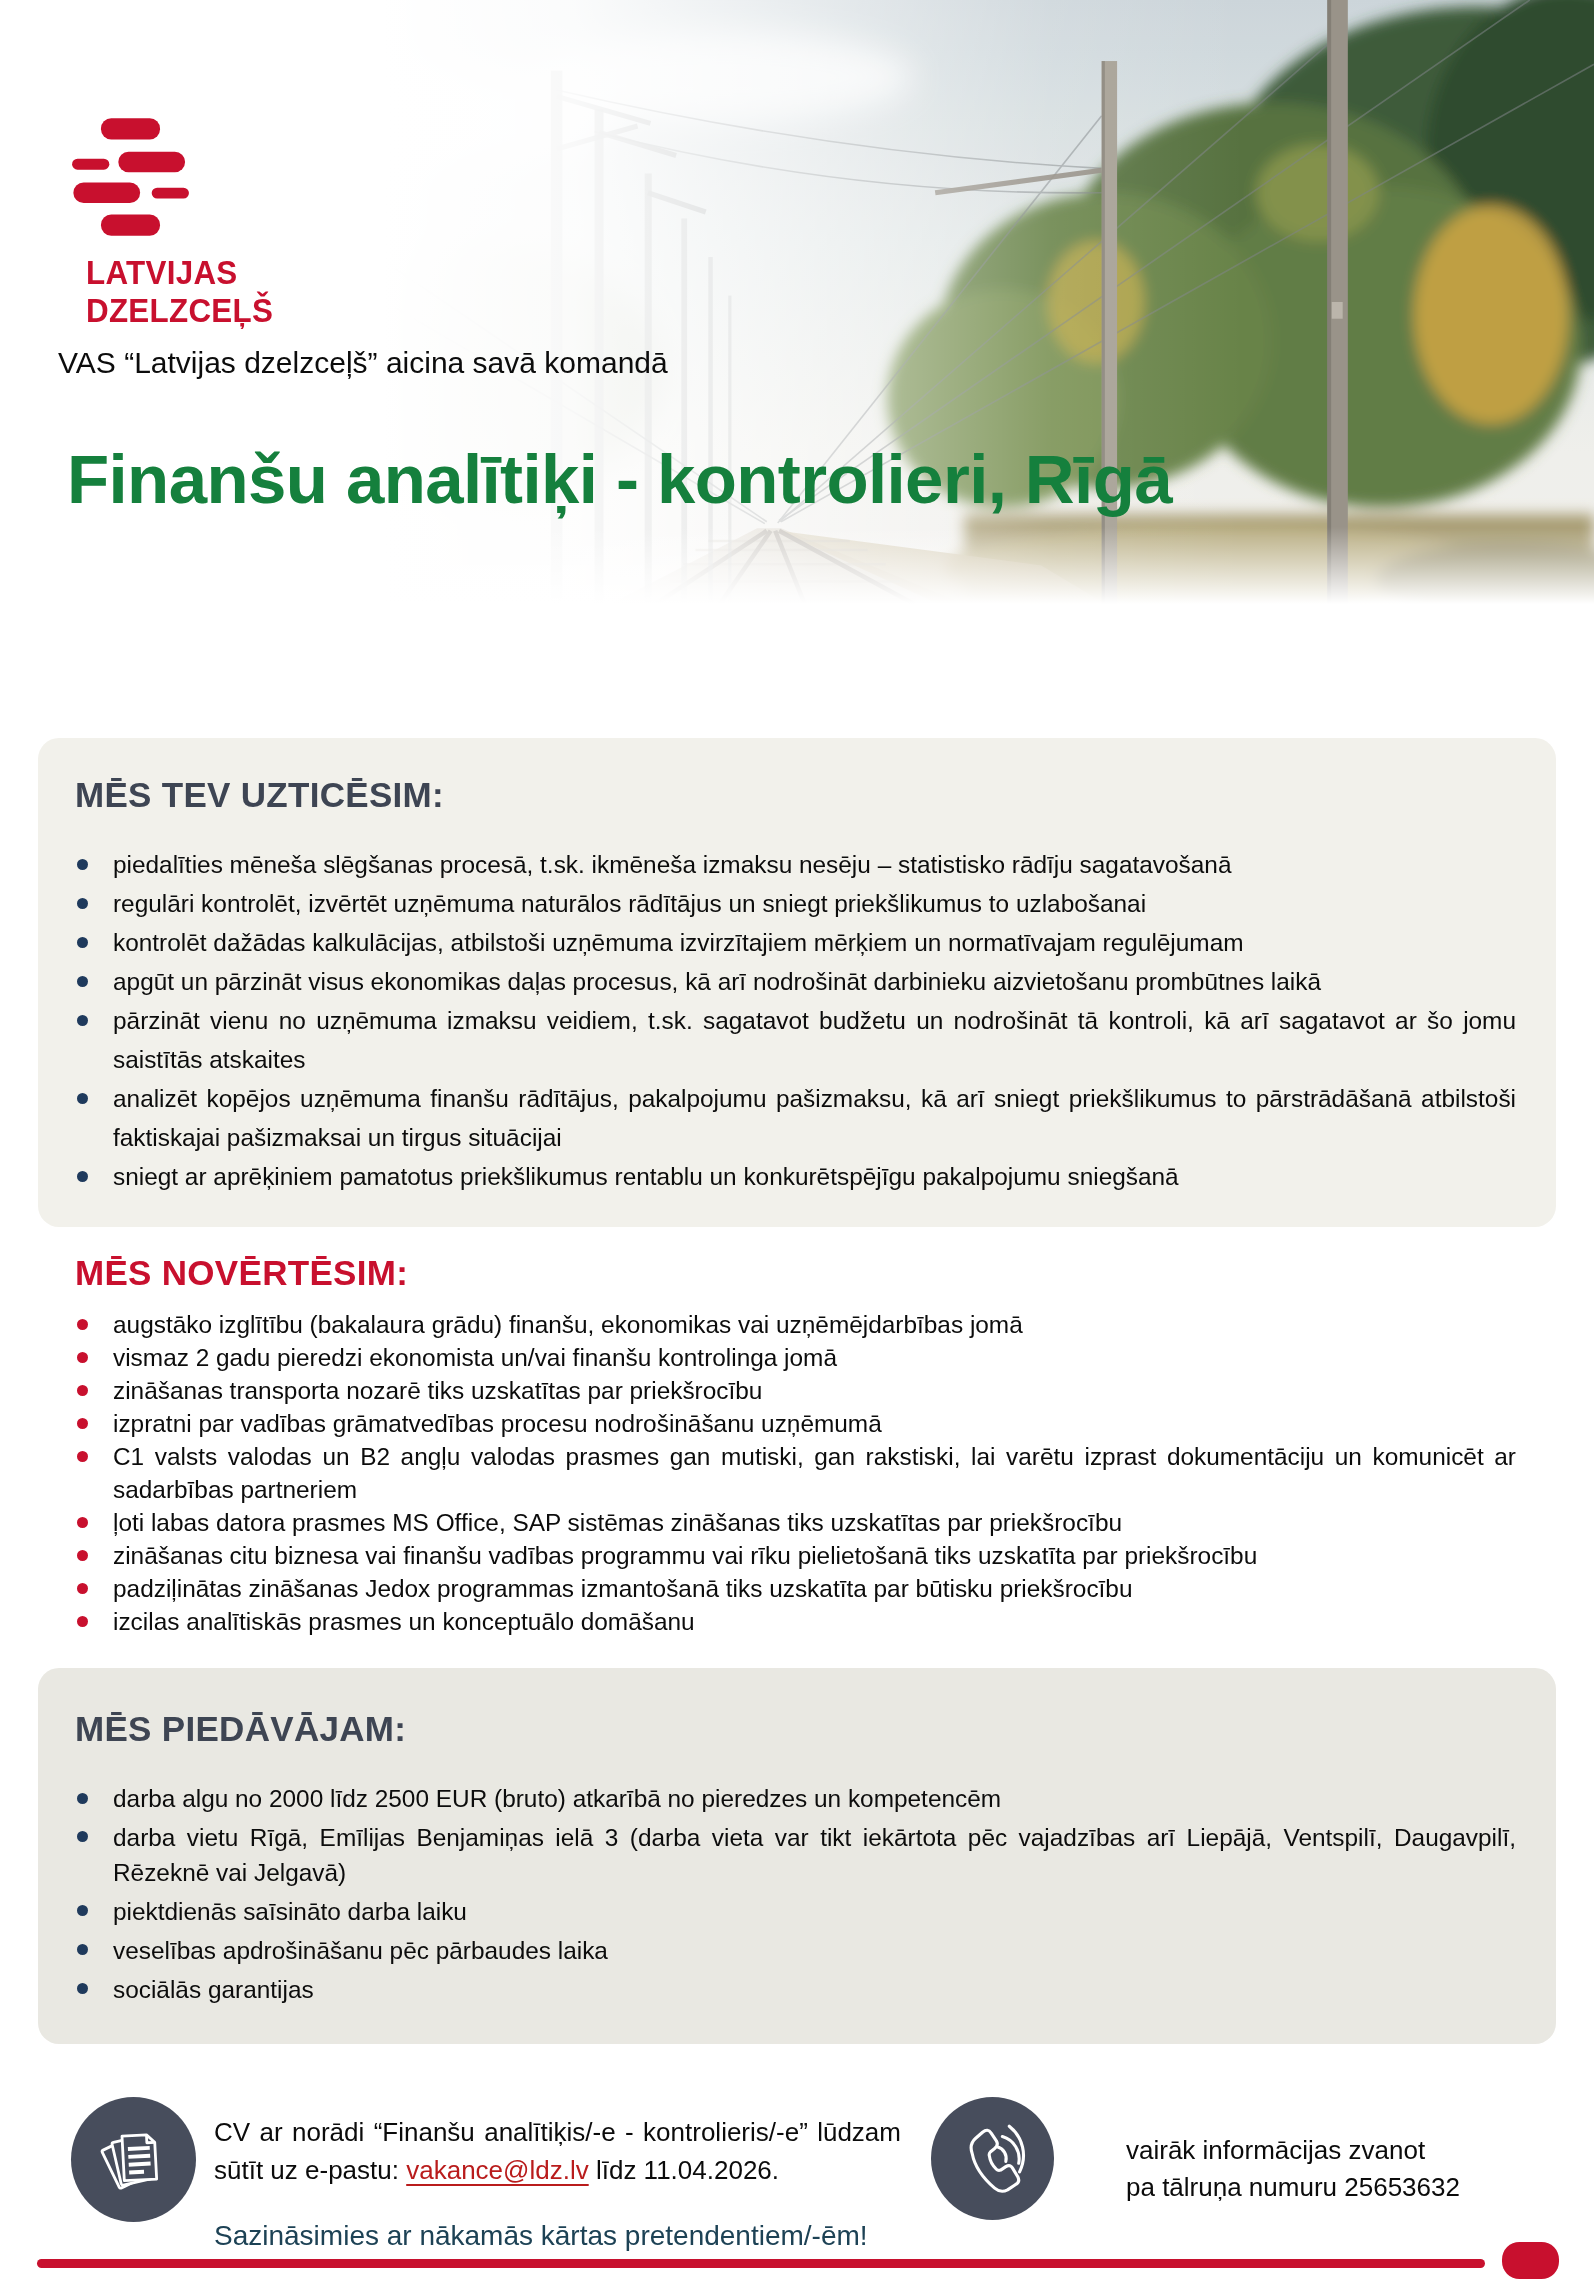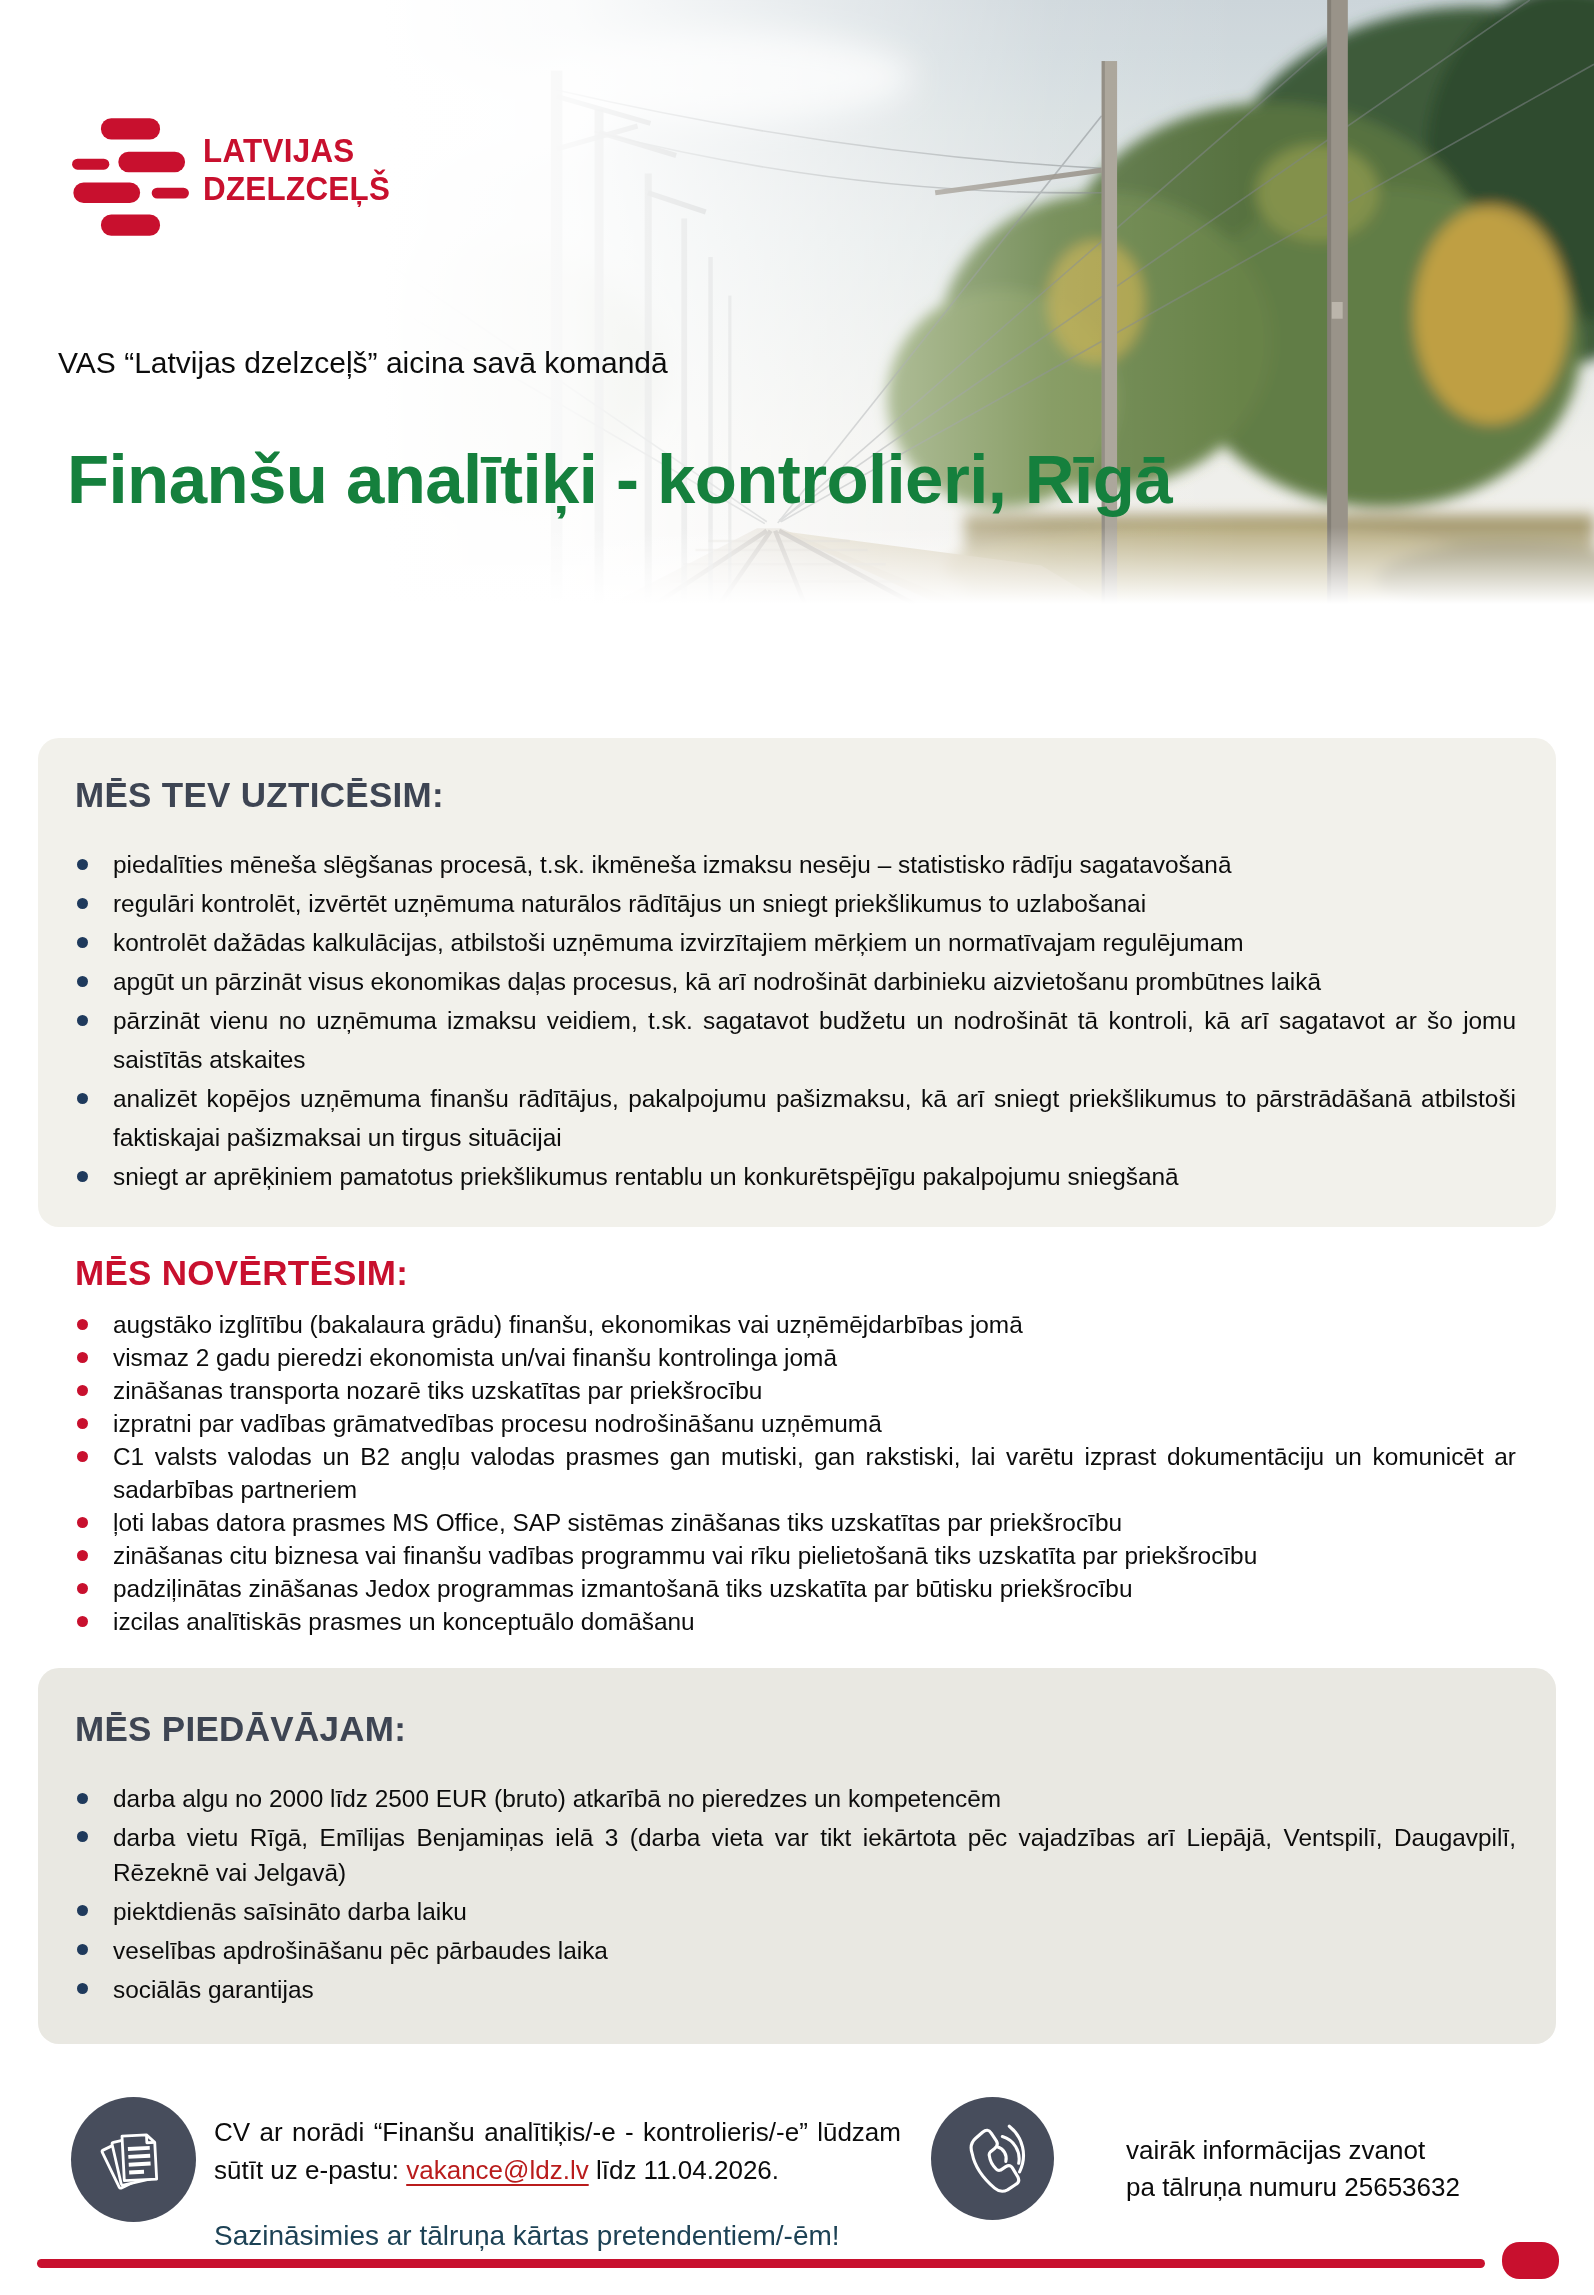--- a/index.html
+++ b/index.html
@@ -4,21 +4,21 @@
 <style>
   html,body{margin:0;padding:0;background:#ffffff;}
   .page{position:relative;width:1594px;height:2295px;background:#ffffff;
         font-family:"Liberation Sans",sans-serif;overflow:hidden;}
 
   
   .photo{position:absolute;left:0;top:0;width:1594px;height:604px;}
   .photo svg{display:block;width:100%;height:100%;}
 
   
-  .logo{position:absolute;left:72px;top:117px;display:flex;align-items:flex-start;}
+  .logo{position:absolute;left:72px;top:117px;display:flex;align-items:flex-start;flex-direction:column;}
   .logo-mark{width:117px;height:122px;flex:0 0 auto;}
   .logo-text{margin-left:14px;margin-top:15.4px;font-weight:bold;color:#C8102E;
              font-size:33px;line-height:38px;letter-spacing:0.3px;
              transform:scaleX(.95);transform-origin:left top;}
 
   
   .subtitle{position:absolute;left:58px;top:346px;font-size:30px;color:#0c0c0c;}
   .title{position:absolute;left:67px;top:440px;font-size:69px;font-weight:bold;
          color:#15803d;letter-spacing:-0.6px;}
 
@@ -245,21 +245,21 @@
           <line x1="44" y1="46" x2="69" y2="46" stroke-width="4.5"></line>
           <line x1="44" y1="55" x2="69" y2="55" stroke-width="4.5"></line>
           <line x1="44" y1="64" x2="61" y2="64" stroke-width="4.5"></line>
         </g>
       </g>
     </svg>
   </div>
 
   <p class="cv"><span>CV ar norādi “Finanšu analītiķis/-e - kontrolieris/-e” lūdzam sūtīt uz e-pastu: </span><a href="#">vakance@ldz.lv</a><span> līdz 11.04.2026.</span></p>
 
-  <div class="followup">Sazināsimies ar tālruņa kārtas pretendentiem/-ēm!</div>
+  <div class="followup">Sazināsimies ar nākamās kārtas pretendentiem/-ēm!</div>
 
   <div class="icon-circle" id="phone-circle">
     <svg viewBox="0 0 100 100">
       <g fill="none" stroke="#ffffff" stroke-width="3.6" stroke-linecap="round" stroke-linejoin="round">
         <path d="M27 45 q-4 -11 4 -18 l8 -7 q6 -5 10 1 l6 9 q3 5 -2 9 l-5 4 q-2 2 -1 5 1 8 8 15 2 2 5 1 l6 -4 q5 -3 8 2 l6 10 q3 6 -3 9 l-9 6 q-8 4 -15 -2 Q31 66 27 45 z"></path>
         <path d="M56 37 a14 14 0 0 1 10 17"></path>
         <path d="M62 25 a27 27 0 0 1 19 31"></path>
         <path d="M70 13 a43 43 0 0 1 12 53"></path>
       </g>
     </svg>

